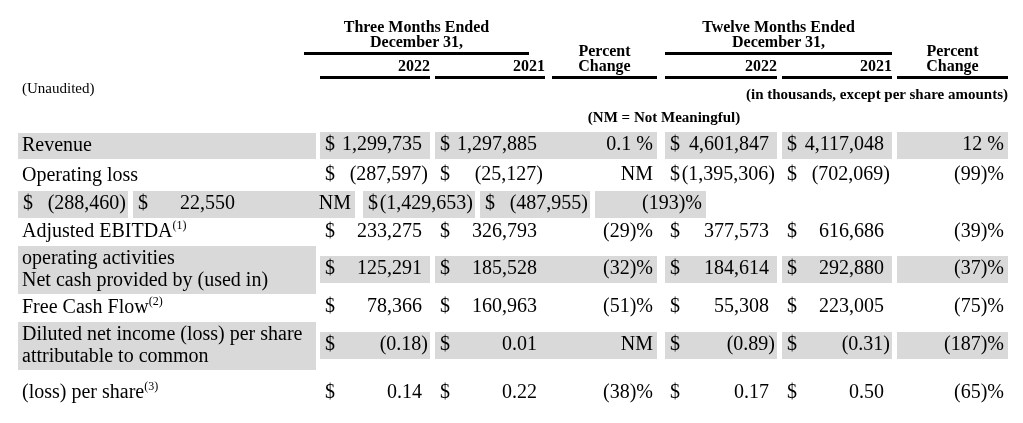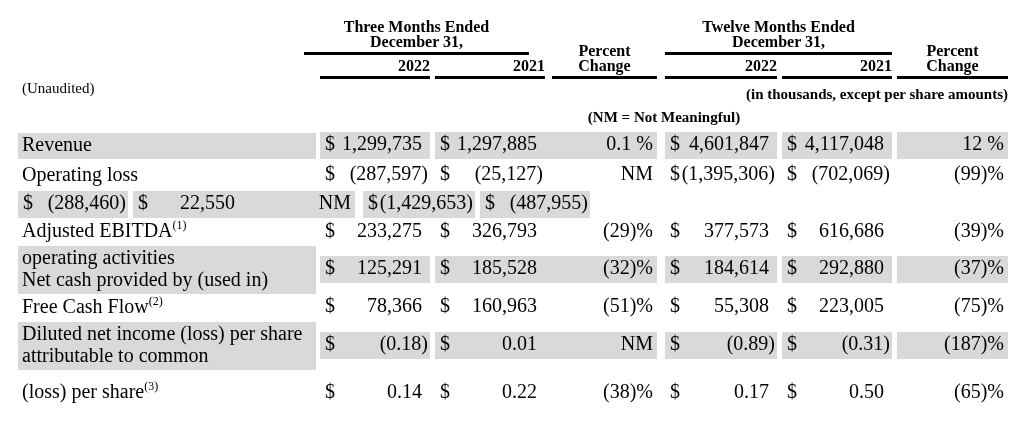--- a/index.html
+++ b/index.html
@@ -173,20 +173,23 @@
           <span class="amt">NM</span>
         </div>
       <div class="cell money c4">
           <span class="cur">$</span>
           <span class="amt">(1,429,653)</span>
         </div>
       <div class="cell money c5">
           <span class="cur">$</span>
           <span class="amt">(487,955)</span>
         </div>
+      <div class="cell pct p2">
+          <span class="amt">(193)%</span>
+        </div>
     </div>
 
     <div class="row h28">
       <div class="cell label">
           <span class="lbl"><span>Adjusted EBITDA</span><sup>(1)</sup></span>
         </div>
       <div class="cell money c1">
           <span class="cur">$</span>
           <span class="amt pos">233,275</span>
         </div>

